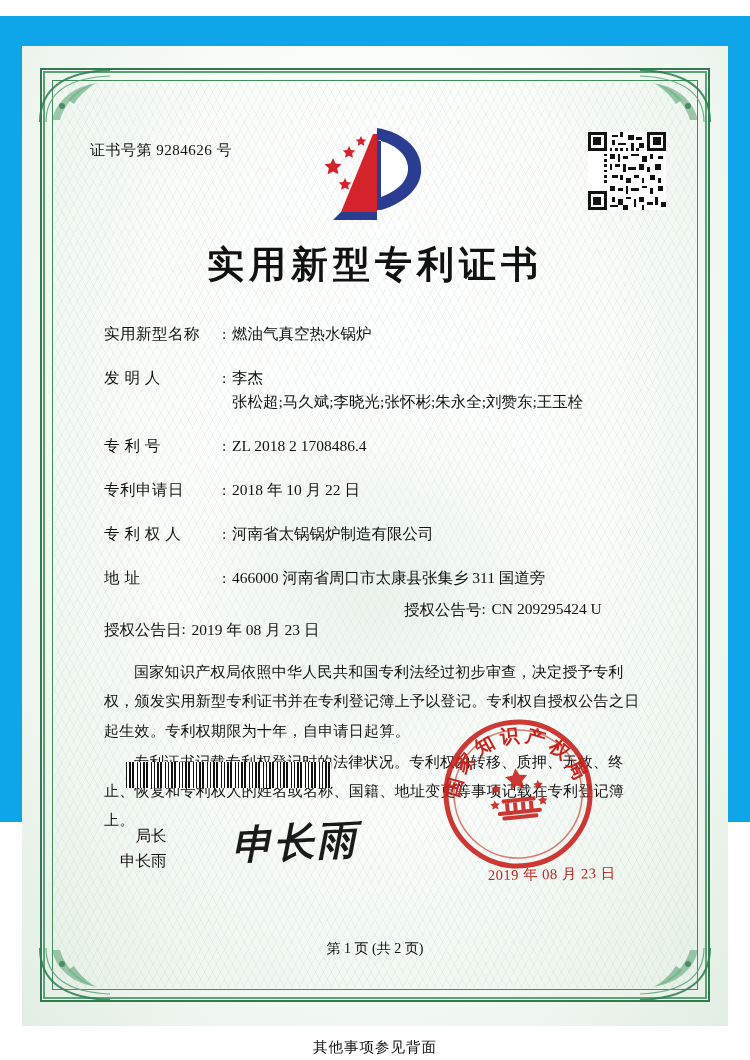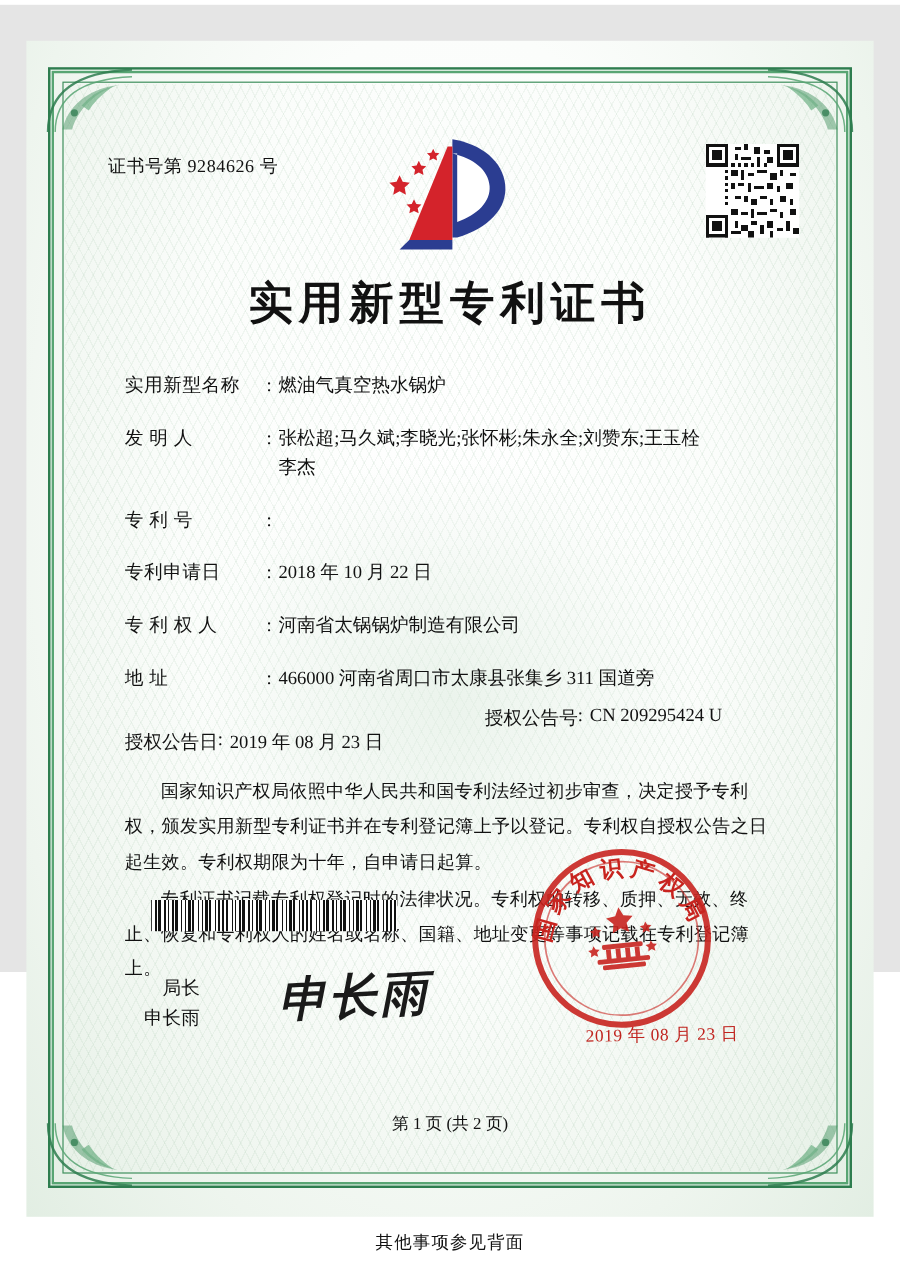--- a/index.html
+++ b/index.html
@@ -12,23 +12,23 @@
     height: 1060px;
     font-family: "Liberation Serif", "DejaVu Serif", serif;
     color: #111;
     position: relative;
     overflow: hidden;
   }
 
   
   .page {
     position: absolute;
-    left: 0; top: 4px;
+    left: 0; top: 16px;
     width: 750px; height: 806px;
-    background: #e5e5e5;
+    background: #0ea5e9;
   }
   .cert {
     position: absolute;
     left: 22px; top: 30px;
     width: 706px; height: 980px;
     background:
       radial-gradient(ellipse at 50% 38%, #ffffff 0%, #fbfdfb 45%, #eef5ee 78%, #e2eee3 100%);
     overflow: hidden;
   }
   
@@ -394,28 +394,29 @@
         <div class="frow">
           <div class="flabel">实用新型名称</div>
           <div class="fsep">:</div>
           <div class="fvalue">燃油气真空热水锅炉</div>
         </div>
 
         <div class="frow">
           <div class="flabel spread">发 明 人</div>
           <div class="fsep">:</div>
           <div class="fvalue">
+            <span class="cont">李杰</span>
             <span class="cont">张松超;马久斌;李晓光;张怀彬;朱永全;刘赞东;王玉栓</span>
-            <span class="cont">李杰</span>
           </div>
         </div>
 
         <div class="frow">
           <div class="flabel spread">专 利 号</div>
           <div class="fsep">:</div>
+          <div class="fvalue">ZL 2018 2 1708486.4</div>
         </div>
 
         <div class="frow">
           <div class="flabel">专利申请日</div>
           <div class="fsep">:</div>
           <div class="fvalue">2018 年 10 月 22 日</div>
         </div>
 
         <div class="frow">
           <div class="flabel spread">专 利 权 人</div>

